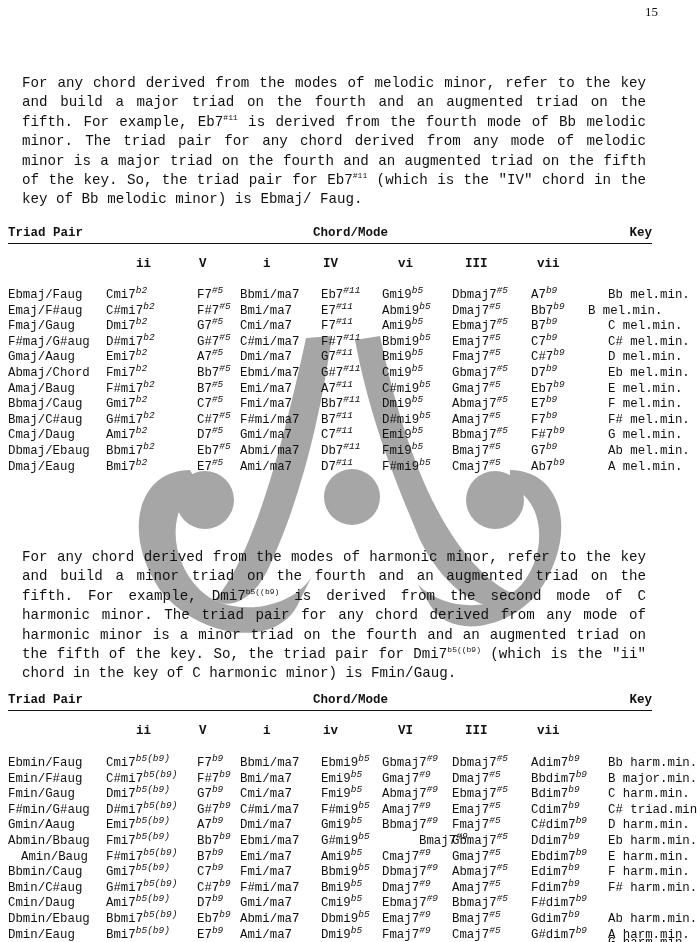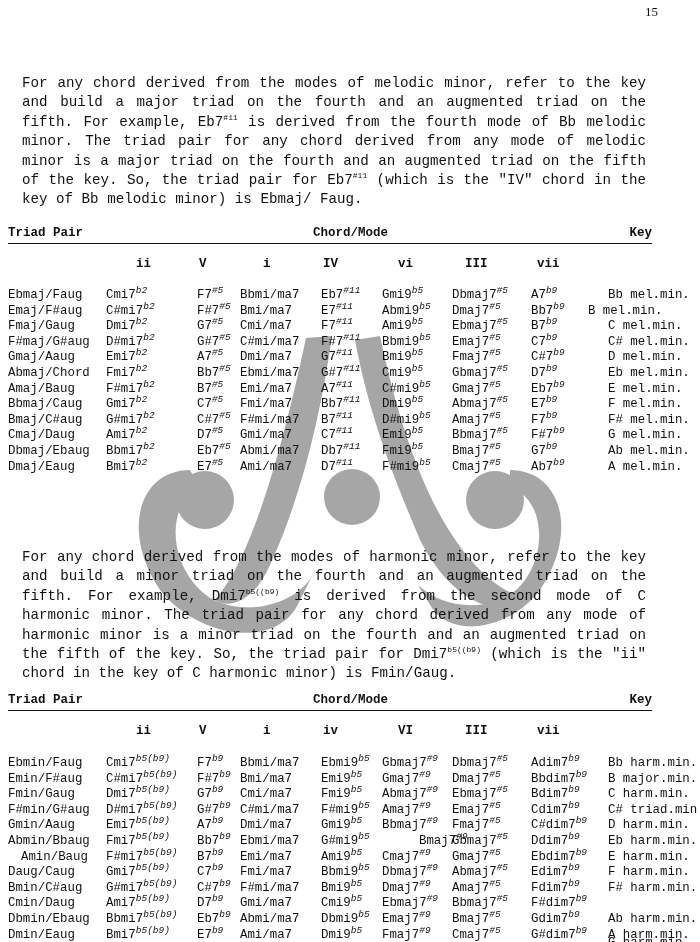--- a/index.html
+++ b/index.html
@@ -281,21 +281,21 @@
         <span class="cell" style="left: 106px;">F#mi7<sup>b5(b9)</sup></span>
         <span class="cell" style="left: 197px;">B7<sup>b9</sup></span>
         <span class="cell" style="left: 240px;">Emi/ma7</span>
         <span class="cell" style="left: 321px;">Ami9<sup>b5</sup></span>
         <span class="cell" style="left: 382px;">Cmaj7<sup>#9</sup></span>
         <span class="cell" style="left: 452px;">Gmaj7<sup>#5</sup></span>
         <span class="cell" style="left: 531px;">Ebdim7<sup>b9</sup></span>
         <span class="cell" style="left: 608px;">E harm.min.</span>
       </div>
       <div class="row" style="top: 865.2px;">
-        <span class="cell" style="left: 8px;">Daug/Caug</span>
+        <span class="cell" style="left: 8px;">Bbmin/Caug</span>
         <span class="cell" style="left: 106px;">Gmi7<sup>b5(b9)</sup></span>
         <span class="cell" style="left: 197px;">C7<sup>b9</sup></span>
         <span class="cell" style="left: 240px;">Fmi/ma7</span>
         <span class="cell" style="left: 321px;">Bbmi9<sup>b5</sup></span>
         <span class="cell" style="left: 382px;">Dbmaj7<sup>#9</sup></span>
         <span class="cell" style="left: 452px;">Abmaj7<sup>#5</sup></span>
         <span class="cell" style="left: 531px;">Edim7<sup>b9</sup></span>
         <span class="cell" style="left: 608px;">F harm.min.</span>
       </div>
       <div class="row" style="top: 880.8px;">

